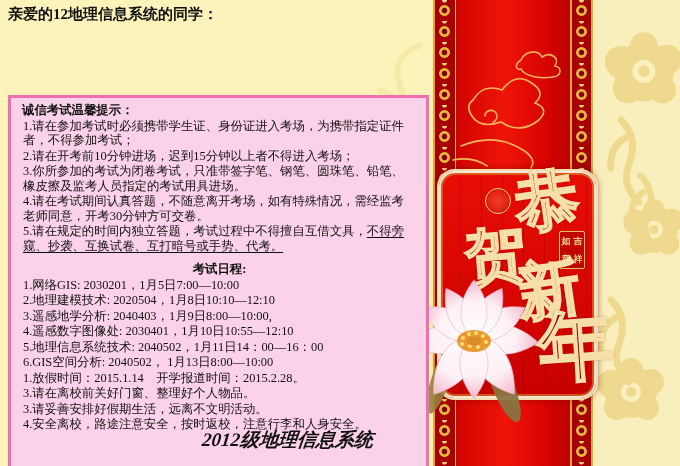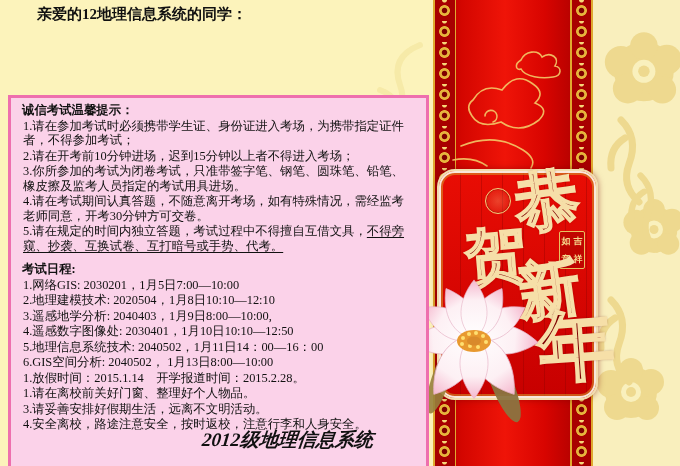--- a/index.html
+++ b/index.html
@@ -63,33 +63,33 @@
     line-height:1;
   }
   .cal-1{left:515px;top:170px;font-size:64px;transform:rotate(-8deg);}
   .cal-2{left:466px;top:226px;font-size:60px;transform:rotate(-5deg);}
   .cal-3{left:518px;top:259px;font-size:62px;transform:rotate(-8deg);}
   .cal-4{left:538px;top:308px;font-size:76px;transform:rotate(-4deg);}
 
   .lotus{position:absolute;left:402px;top:233px;}
 
   
-  .left-content{position:absolute;left:8px;top:5px;width:425px;margin-left:29px;}
+  .left-content{position:absolute;left:8px;top:5px;width:425px;}
   .greeting-title{font-size:15px;font-weight:700;line-height:19px;}
   .greeting-body{margin:2px 0 0 0;text-indent:2em;font-size:14px;font-weight:600;line-height:17.4px;}
   .notice-box{
     position:absolute;left:8px;top:95px;width:421px;height:414px;
     box-sizing:border-box;border:3px solid #ee6fae;background:#fbd2e9;
     padding:5px 9px 3px 11px;font-size:12.4px;line-height:14.5px;overflow:hidden;
   }
   .notice-title{font-weight:700;}
   .notice-item{margin:1px;}
   .underlined{text-decoration:underline;text-underline-offset:2px;}
   .section-gap{height:8px;}
-  .section-title{font-weight:700;}
+  .section-title{font-weight:700;text-align:center;}
   .signature{
     text-align:right;padding-right:44px;margin-top:1px;
     font-size:19px;font-weight:700;font-style:italic;transform:skewX(-6deg);
   }
 </style>
 </head>
 <body>
 
 <div class="page">
 
@@ -208,25 +208,25 @@
     <p class="notice-item">3.你所参加的考试为闭卷考试，只准带签字笔、钢笔、圆珠笔、铅笔、橡皮擦及监考人员指定的考试用具进场。</p>
     <p class="notice-item">4.请在考试期间认真答题，不随意离开考场，如有特殊情况，需经监考老师同意，开考30分钟方可交卷。</p>
     <p class="notice-item"><span>5.请在规定的时间内独立答题，考试过程中不得擅自互借文具，</span><span class="underlined">不得旁窥、抄袭、互换试卷、互打暗号或手势、代考。</span></p>
 
     <div class="section-gap"></div>
 
     <div class="section-title">考试日程:</div>
     <p class="notice-item">1.网络GIS: 2030201，1月5日7:00—10:00</p>
     <p class="notice-item">2.地理建模技术: 2020504，1月8日10:10—12:10</p>
     <p class="notice-item">3.遥感地学分析: 2040403，1月9日8:00—10:00,</p>
-    <p class="notice-item">4.遥感数字图像处: 2030401，1月10日10:10—12:50</p>
+    <p class="notice-item">4.遥感数字图像处: 2030401，1月10日10:55—12:10</p>
     <p class="notice-item">5.地理信息系统技术: 2040502，1月11日14：00—16：00</p>
     <p class="notice-item">6.GIS空间分析: 2040502， 1月13日8:00—10:00</p>
 
     <p class="notice-item">1.放假时间：2015.1.14　开学报道时间：2015.2.28。</p>
-    <p class="notice-item">1.请在离校前关好门窗、整理好个人物品。</p>
+    <p class="notice-item">3.请在离校前关好门窗、整理好个人物品。</p>
     <p class="notice-item">3.请妥善安排好假期生活，远离不文明活动。</p>
     <p class="notice-item">4.安全离校，路途注意安全，按时返校，注意行李和人身安全。</p>
 
     <div class="signature">2012级地理信息系统</div>
   </div>
 
 </div>
 
 </body></html>

